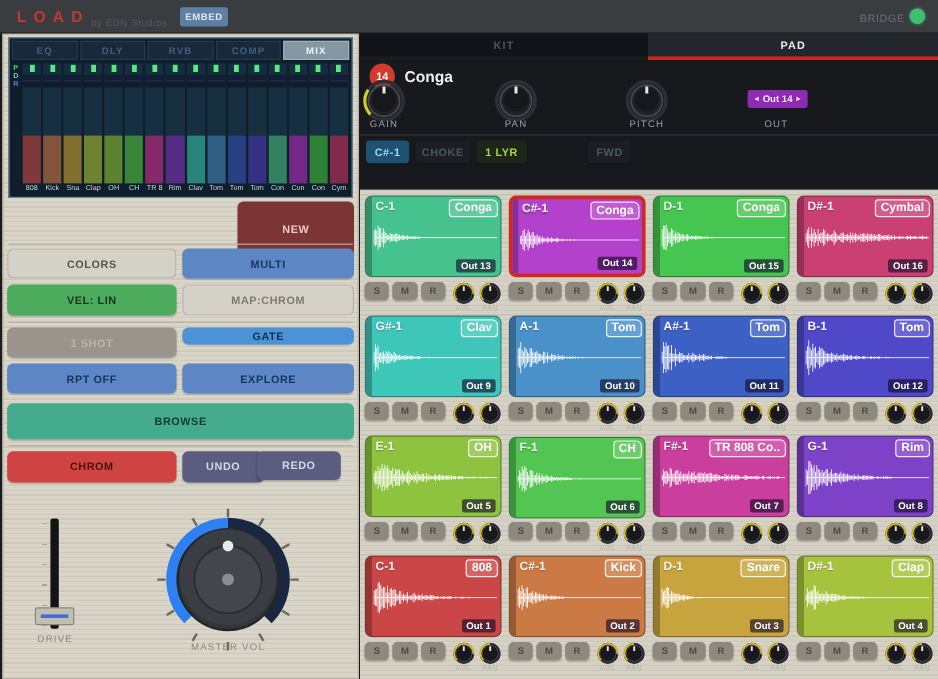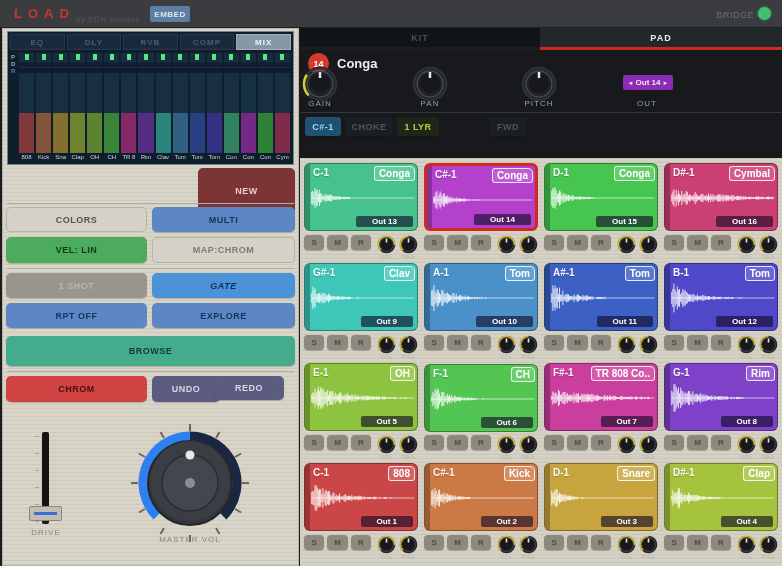--- a/index.html
+++ b/index.html
@@ -84,21 +84,21 @@
 
   
   .pad-grid{left:300px;top:158px;width:482px;height:408px;background-color:#d4d1c4;
     background-image:repeating-linear-gradient(180deg, rgba(110,105,90,0.10) 0 1px, rgba(255,255,255,0.06) 1px 2px, transparent 2px 4px);}
   .pad{position:absolute;width:114px;height:68px;border-radius:6px;border:1px solid rgba(0,0,0,0.35);box-sizing:border-box;overflow:hidden;}
   .pad.sel{border:3px solid #d02a20;}
   .pad-stripe{position:absolute;left:0;top:0;bottom:0;width:5px;background:rgba(0,0,0,0.26);}
   .pad-note{position:absolute;left:8px;top:3px;font-size:10px;font-weight:bold;color:rgba(255,255,255,0.95);text-shadow:0 1px 1px rgba(0,0,0,0.25);}
   .pad-sample{position:absolute;right:2px;top:2px;max-width:78px;white-space:nowrap;overflow:hidden;padding:1px 4px;font-size:10px;font-weight:bold;color:#fff;background:rgba(255,255,255,0.16);border:1px solid rgba(255,255,255,0.85);border-radius:3px 5px 3px 3px;}
   .pad-wave{position:absolute;left:6px;right:2px;top:16px;height:36px;}
-  .pad-out{position:absolute;right:4px;bottom:3px;padding:1px 16px;font-size:8px;font-weight:bold;color:#fff;background:rgba(18,10,38,0.62);border-radius:2px;}
+  .pad-out{position:absolute;right:4px;bottom:3px;padding:1px 4px;font-size:8px;font-weight:bold;color:#fff;background:rgba(18,10,38,0.62);border-radius:2px;}
   .pad-ctrl{position:absolute;width:114px;height:24px;display:flex;align-items:flex-start;gap:3px;}
   .smr{width:21px;height:15px;border-radius:4px;background:#8e897e;color:#504a3f;font-size:8px;font-weight:bold;display:flex;align-items:center;justify-content:center;box-shadow:0 1px 1px rgba(0,0,0,0.2);}
   .mini-knob{width:19px;display:flex;flex-direction:column;align-items:center;}
   .mini-knob .mk-lbl{font-size:6px;color:#b3ae9f;letter-spacing:0.5px;line-height:6px;}
 </style>
 </head>
 <body>
 
 <div id="app">
 
@@ -296,21 +296,21 @@
     <div class="abs divider" style="top:175px;"></div>
 
     <div class="btn b-blue" style="left:150px;top:179px;width:143px;height:25px;">MULTI</div>
     <div class="btn b-grey" style="left:4px;top:179px;width:141px;height:25px;">COLORS</div>
     <div class="btn b-green" style="left:4px;top:209px;width:141px;height:26px;">VEL: LIN</div>
     <div class="btn b-greydim" style="left:150px;top:209px;width:143px;height:26px;">MAP:CHROM</div>
 
     <div class="abs divider" style="top:240px;"></div>
 
     <div class="btn b-disabled" style="left:4px;top:245px;width:141px;height:25px;">1 SHOT</div>
-    <div class="btn b-lblue" style="left:150px;top:245px;width:143px;height:25px;font-style:italic;">GATE</div>
+    <div class="btn b-lblue" style="left:150px;top:245px;width:143px;height:14px;">GATE</div>
     <div class="btn b-blue" style="left:4px;top:275px;width:141px;height:25px;">RPT OFF</div>
     <div class="btn b-blue" style="left:150px;top:275px;width:143px;height:25px;">EXPLORE</div>
 
     <div class="btn b-teal" style="left:4px;top:308px;width:289px;height:30px;">BROWSE</div>
 
     <div class="abs divider" style="top:343px;"></div>
 
     <div class="btn b-red" style="left:4px;top:348px;width:141px;height:26px;">CHROM</div>
     <div class="btn b-slate" style="left:150px;top:348px;width:68px;height:26px;">UNDO</div>
     <div class="btn b-slate" style="left:212px;top:348px;width:70px;height:24px;">REDO</div>

